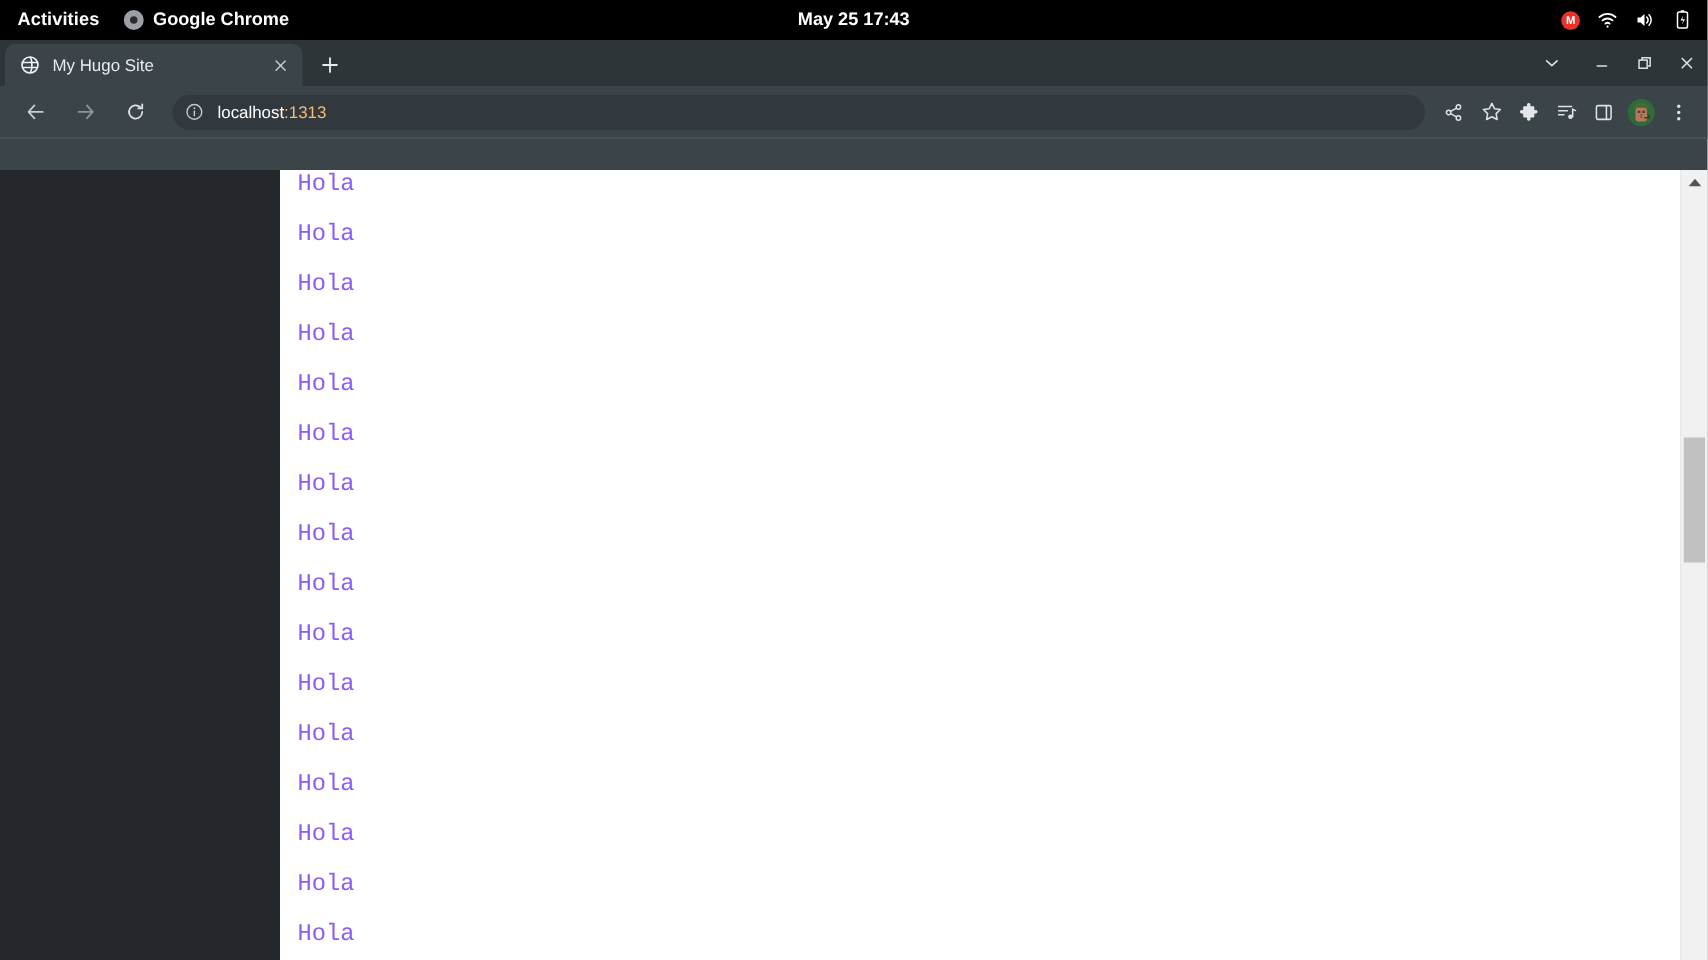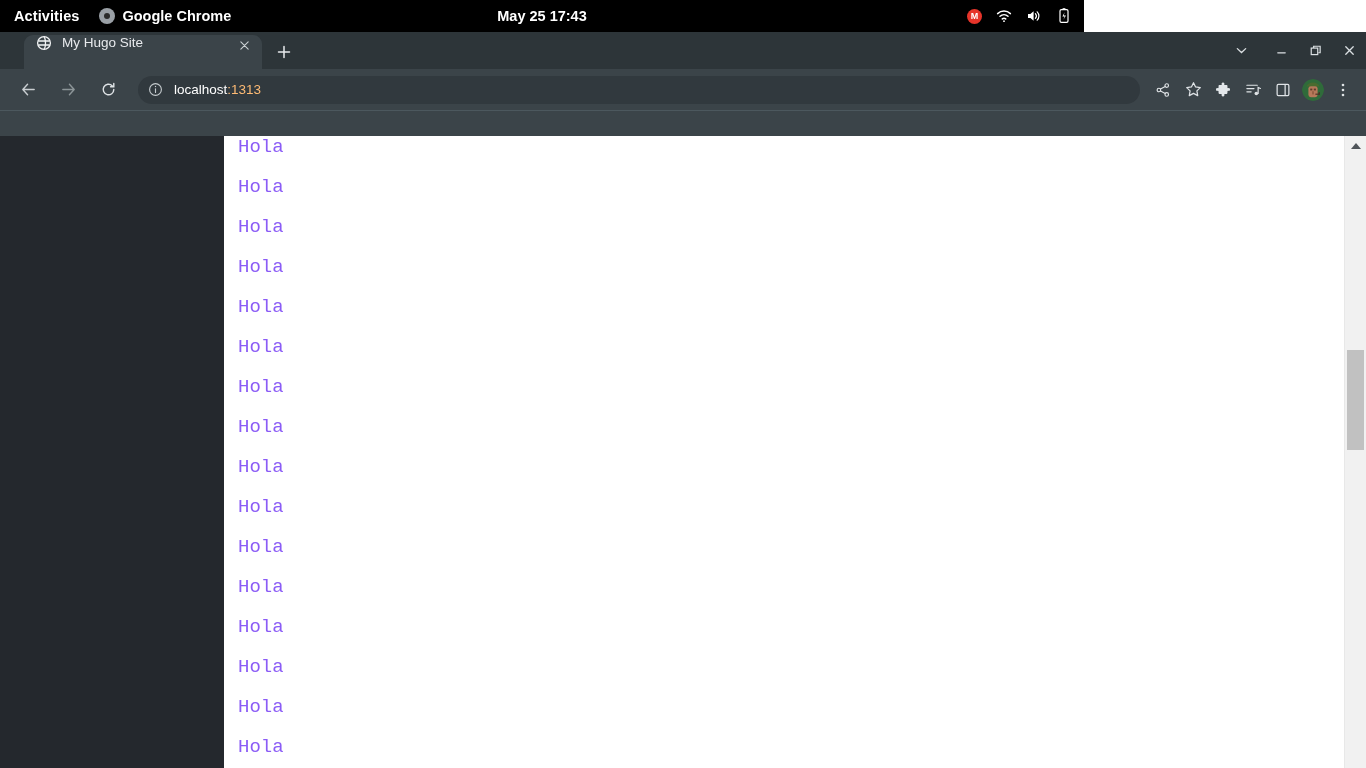--- a/index.html
+++ b/index.html
@@ -6,21 +6,21 @@
   html, body {
     width: 1366px; height: 768px;
     overflow: hidden;
     font-family: "Liberation Sans", sans-serif;
     background: #ffffff;
   }
 
   
   .gnome-bar {
     position: absolute; top: 0; left: 0;
-    width: 1084px; height: 32px;
+    width: 1366px; height: 32px;
     background: #000000;
     color: #ffffff;
     display: flex; align-items: center;
     font-size: 14.5px;
   }
   .gnome-activities {
     margin-left: 14px;
     font-weight: 700;
     letter-spacing: .1px;
   }
@@ -62,25 +62,25 @@
     background: #3b4449;
   }
   .tabstrip {
     position: relative;
     height: 37px;
     background: #2d3539;
     display: flex; align-items: flex-end;
   }
   .tab {
     position: relative;
-    margin-left: 24px;
+    margin-left: 4px;
     width: 238px; height: 34px;
     background: #3b4449;
     border-radius: 9px 9px 0 0;
-    display: flex; align-items: flex-start;
+    display: flex; align-items: center;
     padding: 0 8px 0 12px;
     color: #e8eaed;
     font-size: 13px;
   }
   .tab-favicon {
     width: 16px; height: 16px; flex: 0 0 16px;
     margin-right: 10px;
   }
   .tab-title {
     flex: 1 1 auto;

